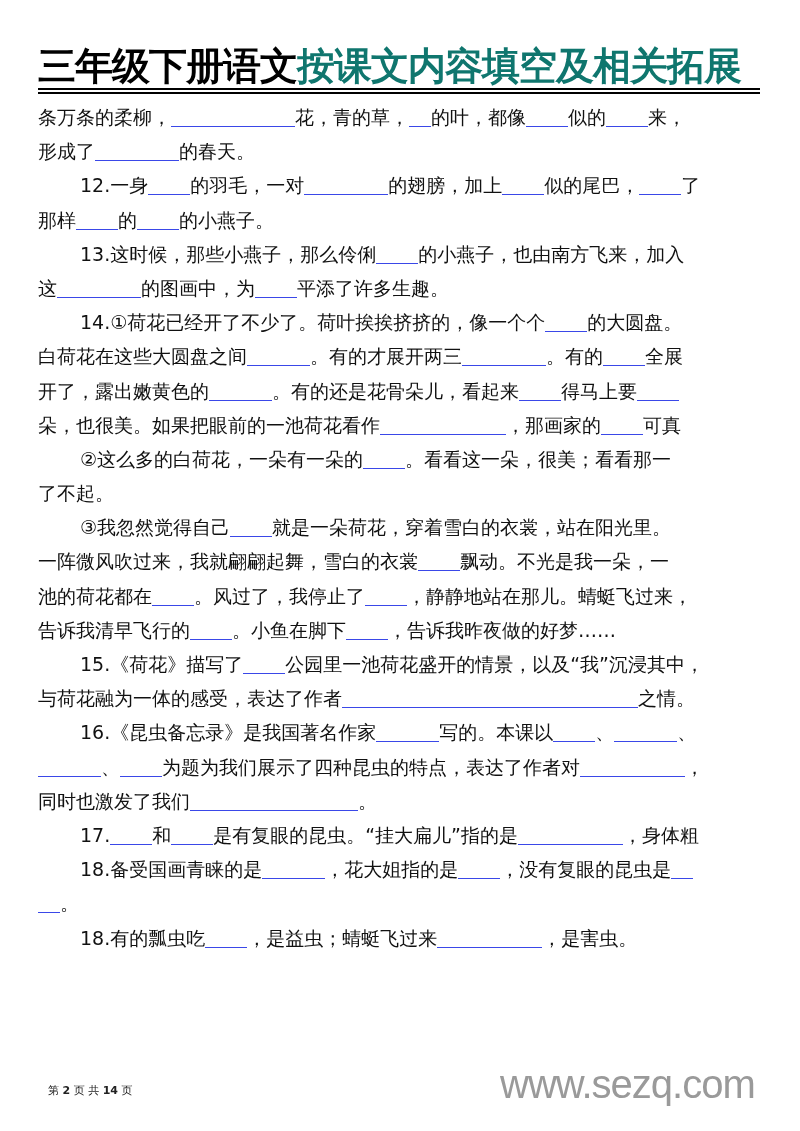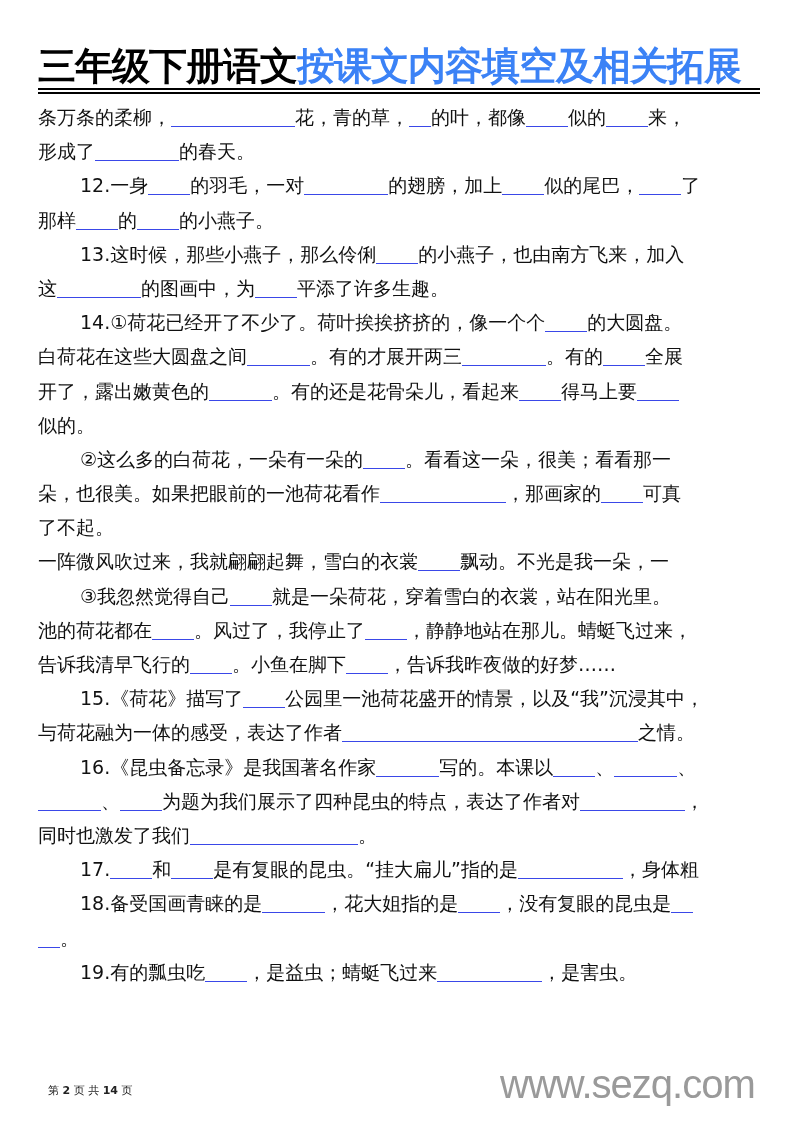--- a/index.html
+++ b/index.html
@@ -1,21 +1,21 @@
 <!DOCTYPE html>
 <html><head>
 <meta charset="utf-8">
 <style>
   html, body { margin: 0; padding: 0; background: #ffffff; }
   body { width: 800px; height: 1131px; position: relative; overflow: hidden;
          font-family: "DejaVu Sans", "Liberation Sans", sans-serif; color: #111; }
   .title { position: absolute; left: 38px; top: 44px; width: 722px; height: 44px;
            font-size: 38px; font-weight: bold; line-height: 44px; white-space: nowrap; letter-spacing: -1px; }
   .title .black { color: #000; }
-  .title .red { color: #3b82f6; }
+  .title .red { color: #0f766e; }
   .rule { position: absolute; left: 38px; width: 722px; background: #000; }
   .rule.r1 { top: 88px; height: 2px; }
   .rule.r2 { top: 92px; height: 2px; }
   .body { position: absolute; left: 38px; top: 100px; width: 725px; font-size: 19px; line-height: 34.2px; }
   .line { height: 34.2px; white-space: nowrap; position: relative; }
   .indent { padding-left: 42px; }
   .blank { display: inline-block; border-bottom: 1.5px solid #3a48e8; height: 20px; vertical-align: -3px; }
   .footer { position: absolute; top: 1083px; left: 15px; width: 800px; text-align: left; font-size: 11px; color: #222; padding-left: 33px; }
   .footer b { font-weight: bold; }
   .watermark { position: absolute; left: 500px; top: 1062px; font-size: 40px; color: #9a9a9a;
@@ -33,37 +33,36 @@
 <div class="body" id="doc-body">
     <div class="line"><span>条万条的柔柳，</span><span class="blank" style="width: 124px; border-bottom-color: rgb(58, 72, 232);"></span><span>花，青的草，</span><span class="blank" style="width: 22px; border-bottom-color: rgb(58, 72, 232);"></span><span>的叶，都像</span><span class="blank" style="width: 42px; border-bottom-color: rgb(58, 72, 232);"></span><span>似的</span><span class="blank" style="width: 42px; border-bottom-color: rgb(58, 72, 232);"></span><span>来，</span></div>
     <div class="line"><span>形成了</span><span class="blank" style="width: 84px; border-bottom-color: rgb(58, 72, 232);"></span><span>的春天。</span></div>
     <div class="line indent"><span>12.一身</span><span class="blank" style="width: 42px; border-bottom-color: rgb(58, 72, 232);"></span><span>的羽毛，一对</span><span class="blank" style="width: 84px; border-bottom-color: rgb(58, 72, 232);"></span><span>的翅膀，加上</span><span class="blank" style="width: 42px; border-bottom-color: rgb(58, 72, 232);"></span><span>似的尾巴，</span><span class="blank" style="width: 42px; border-bottom-color: rgb(58, 72, 232);"></span><span>了</span></div>
     <div class="line"><span>那样</span><span class="blank" style="width: 42px; border-bottom-color: rgb(58, 72, 232);"></span><span>的</span><span class="blank" style="width: 42px; border-bottom-color: rgb(58, 72, 232);"></span><span>的小燕子。</span></div>
     <div class="line indent"><span>13.这时候，那些小燕子，那么伶俐</span><span class="blank" style="width: 42px; border-bottom-color: rgb(58, 72, 232);"></span><span>的小燕子，也由南方飞来，加入</span></div>
     <div class="line"><span>这</span><span class="blank" style="width: 84px; border-bottom-color: rgb(58, 72, 232);"></span><span>的图画中，为</span><span class="blank" style="width: 42px; border-bottom-color: rgb(58, 72, 232);"></span><span>平添了许多生趣。</span></div>
     <div class="line indent"><span>14.①荷花已经开了不少了。荷叶挨挨挤挤的，像一个个</span><span class="blank" style="width: 42px; border-bottom-color: rgb(58, 72, 232);"></span><span>的大圆盘。</span></div>
     <div class="line"><span>白荷花在这些大圆盘之间</span><span class="blank" style="width: 63px; border-bottom-color: rgb(58, 72, 232);"></span><span>。有的才展开两三</span><span class="blank" style="width: 84px; border-bottom-color: rgb(58, 72, 232);"></span><span>。有的</span><span class="blank" style="width: 42px; border-bottom-color: rgb(58, 72, 232);"></span><span>全展</span></div>
     <div class="line"><span>开了，露出嫩黄色的</span><span class="blank" style="width: 63px; border-bottom-color: rgb(58, 72, 232);"></span><span>。有的还是花骨朵儿，看起来</span><span class="blank" style="width: 42px; border-bottom-color: rgb(58, 72, 232);"></span><span>得马上要</span><span class="blank" style="width: 42px; border-bottom-color: rgb(58, 72, 232);"></span></div>
-    <div class="line"><span>似的。</span></div>
+    <div class="line"><span>朵，也很美。如果把眼前的一池荷花看作</span><span class="blank" style="width: 126px; border-bottom-color: rgb(58, 72, 232);"></span><span>，那画家的</span><span class="blank" style="width: 42px; border-bottom-color: rgb(58, 72, 232);"></span><span>可真</span></div>
     <div class="line indent"><span>②这么多的白荷花，一朵有一朵的</span><span class="blank" style="width: 42px; border-bottom-color: rgb(58, 72, 232);"></span><span>。看看这一朵，很美；看看那一</span></div>
-    <div class="line"><span>朵，也很美。如果把眼前的一池荷花看作</span><span class="blank" style="width: 126px; border-bottom-color: rgb(58, 72, 232);"></span><span>，那画家的</span><span class="blank" style="width: 42px; border-bottom-color: rgb(58, 72, 232);"></span><span>可真</span></div>
     <div class="line"><span>了不起。</span></div>
+    <div class="line indent"><span>③我忽然觉得自己</span><span class="blank" style="width: 42px; border-bottom-color: rgb(58, 72, 232);"></span><span>就是一朵荷花，穿着雪白的衣裳，站在阳光里。</span></div>
     <div class="line"><span>一阵微风吹过来，我就翩翩起舞，雪白的衣裳</span><span class="blank" style="width: 42px; border-bottom-color: rgb(58, 72, 232);"></span><span>飘动。不光是我一朵，一</span></div>
-    <div class="line indent"><span>③我忽然觉得自己</span><span class="blank" style="width: 42px; border-bottom-color: rgb(58, 72, 232);"></span><span>就是一朵荷花，穿着雪白的衣裳，站在阳光里。</span></div>
     <div class="line"><span>池的荷花都在</span><span class="blank" style="width: 42px; border-bottom-color: rgb(58, 72, 232);"></span><span>。风过了，我停止了</span><span class="blank" style="width: 42px; border-bottom-color: rgb(58, 72, 232);"></span><span>，静静地站在那儿。蜻蜓飞过来，</span></div>
     <div class="line"><span>告诉我清早飞行的</span><span class="blank" style="width: 42px; border-bottom-color: rgb(58, 72, 232);"></span><span>。小鱼在脚下</span><span class="blank" style="width: 42px; border-bottom-color: rgb(58, 72, 232);"></span><span>，告诉我昨夜做的好梦……</span></div>
     <div class="line indent"><span>15.《荷花》描写了</span><span class="blank" style="width: 42px; border-bottom-color: rgb(58, 72, 232);"></span><span>公园里一池荷花盛开的情景，以及“我”沉浸其中，</span></div>
     <div class="line"><span>与荷花融为一体的感受，表达了作者</span><span class="blank" style="width: 296px; border-bottom-color: rgb(58, 72, 232);"></span><span>之情。</span></div>
     <div class="line indent"><span>16.《昆虫备忘录》是我国著名作家</span><span class="blank" style="width: 63px; border-bottom-color: rgb(58, 72, 232);"></span><span>写的。本课以</span><span class="blank" style="width: 42px; border-bottom-color: rgb(58, 72, 232);"></span><span>、</span><span class="blank" style="width: 63px; border-bottom-color: rgb(58, 72, 232);"></span><span>、</span></div>
     <div class="line"><span class="blank" style="width: 63px; border-bottom-color: rgb(58, 72, 232);"></span><span>、</span><span class="blank" style="width: 42px; border-bottom-color: rgb(58, 72, 232);"></span><span>为题为我们展示了四种昆虫的特点，表达了作者对</span><span class="blank" style="width: 105px; border-bottom-color: rgb(58, 72, 232);"></span><span>，</span></div>
     <div class="line"><span>同时也激发了我们</span><span class="blank" style="width: 168px; border-bottom-color: rgb(58, 72, 232);"></span><span>。</span></div>
     <div class="line indent"><span>17.</span><span class="blank" style="width: 42px; border-bottom-color: rgb(58, 72, 232);"></span><span>和</span><span class="blank" style="width: 42px; border-bottom-color: rgb(58, 72, 232);"></span><span>是有复眼的昆虫。“挂大扁儿”指的是</span><span class="blank" style="width: 105px; border-bottom-color: rgb(58, 72, 232);"></span><span>，身体粗</span></div>
     <div class="line indent"><span>18.备受国画青睐的是</span><span class="blank" style="width: 63px; border-bottom-color: rgb(58, 72, 232);"></span><span>，花大姐指的是</span><span class="blank" style="width: 42px; border-bottom-color: rgb(58, 72, 232);"></span><span>，没有复眼的昆虫是</span><span class="blank" style="width: 22px; border-bottom-color: rgb(58, 72, 232);"></span></div>
     <div class="line"><span class="blank" style="width: 22px; border-bottom-color: rgb(58, 72, 232);"></span><span>。</span></div>
-    <div class="line indent"><span>19.有的瓢虫吃</span><span class="blank" style="width: 42px; border-bottom-color: rgb(58, 72, 232);"></span><span>，是益虫；蜻蜓飞过来</span><span class="blank" style="width: 105px; border-bottom-color: rgb(58, 72, 232);"></span><span>，是害虫。</span></div>
+    <div class="line indent"><span>18.有的瓢虫吃</span><span class="blank" style="width: 42px; border-bottom-color: rgb(58, 72, 232);"></span><span>，是益虫；蜻蜓飞过来</span><span class="blank" style="width: 105px; border-bottom-color: rgb(58, 72, 232);"></span><span>，是害虫。</span></div>
   </div>
 
 <div class="footer">
   <span>第</span>
   <b>2</b>
   <span>页 共</span>
   <b>14</b>
   <span>页</span>
 </div>
 

